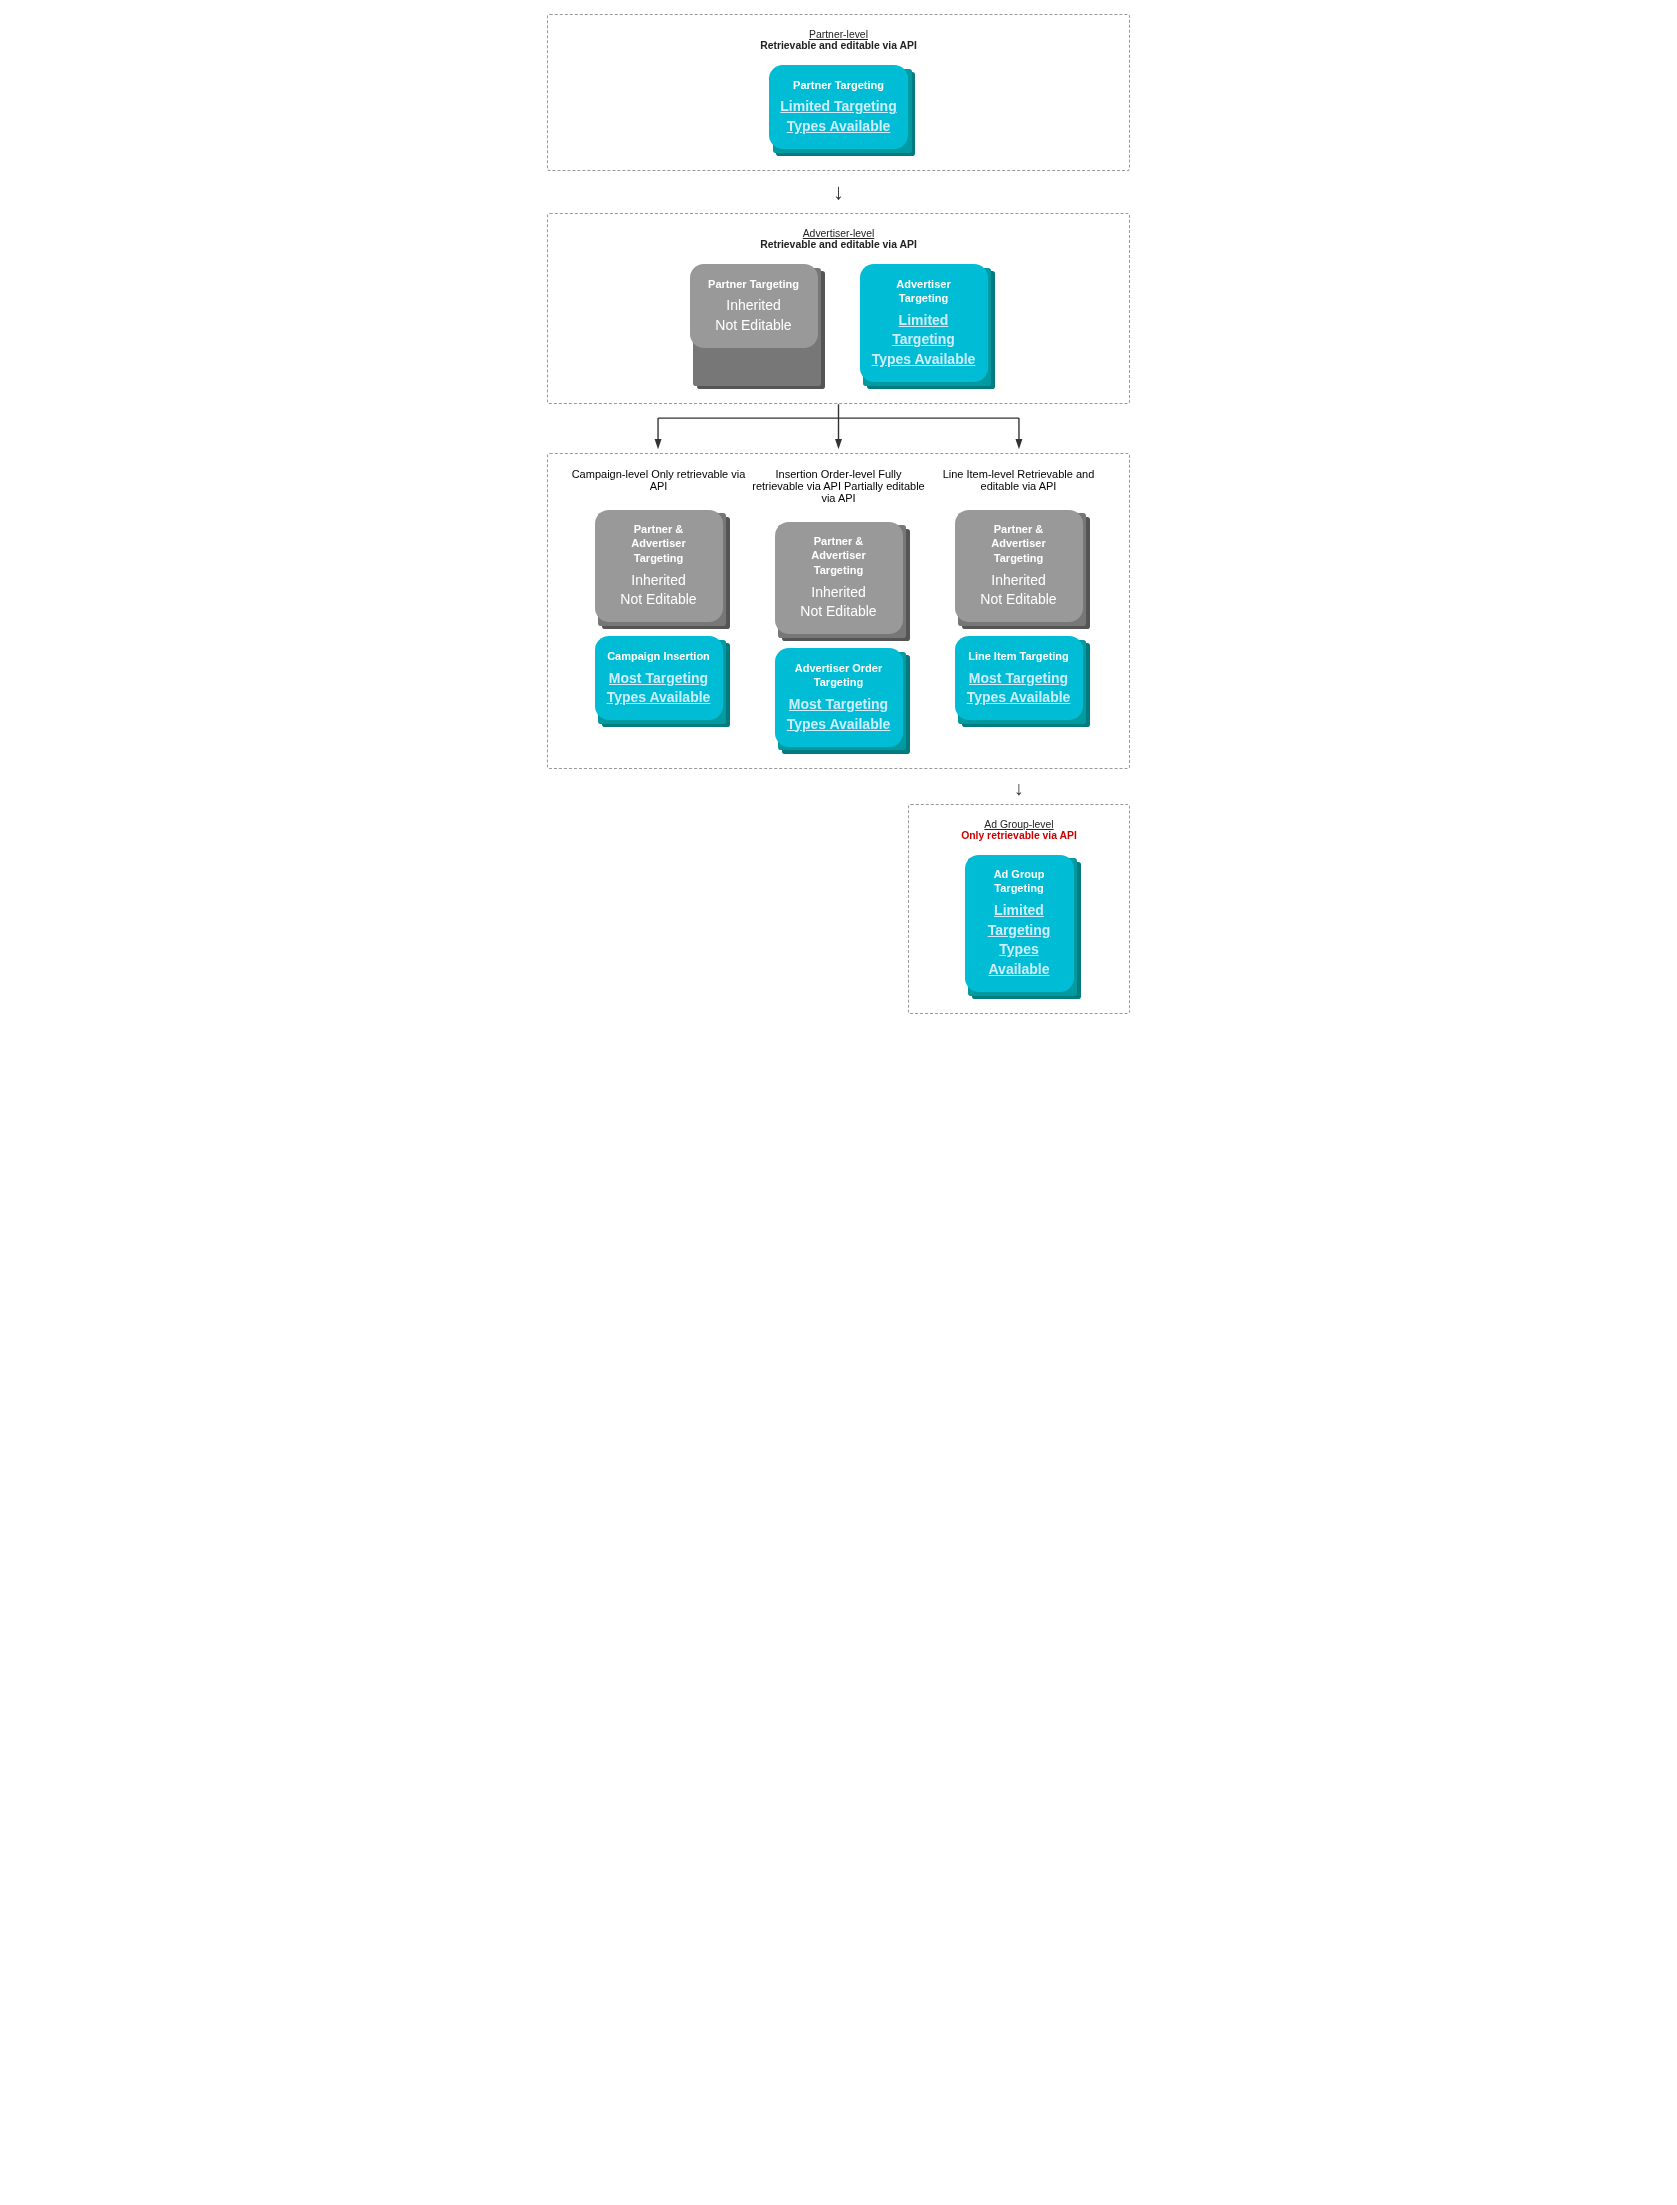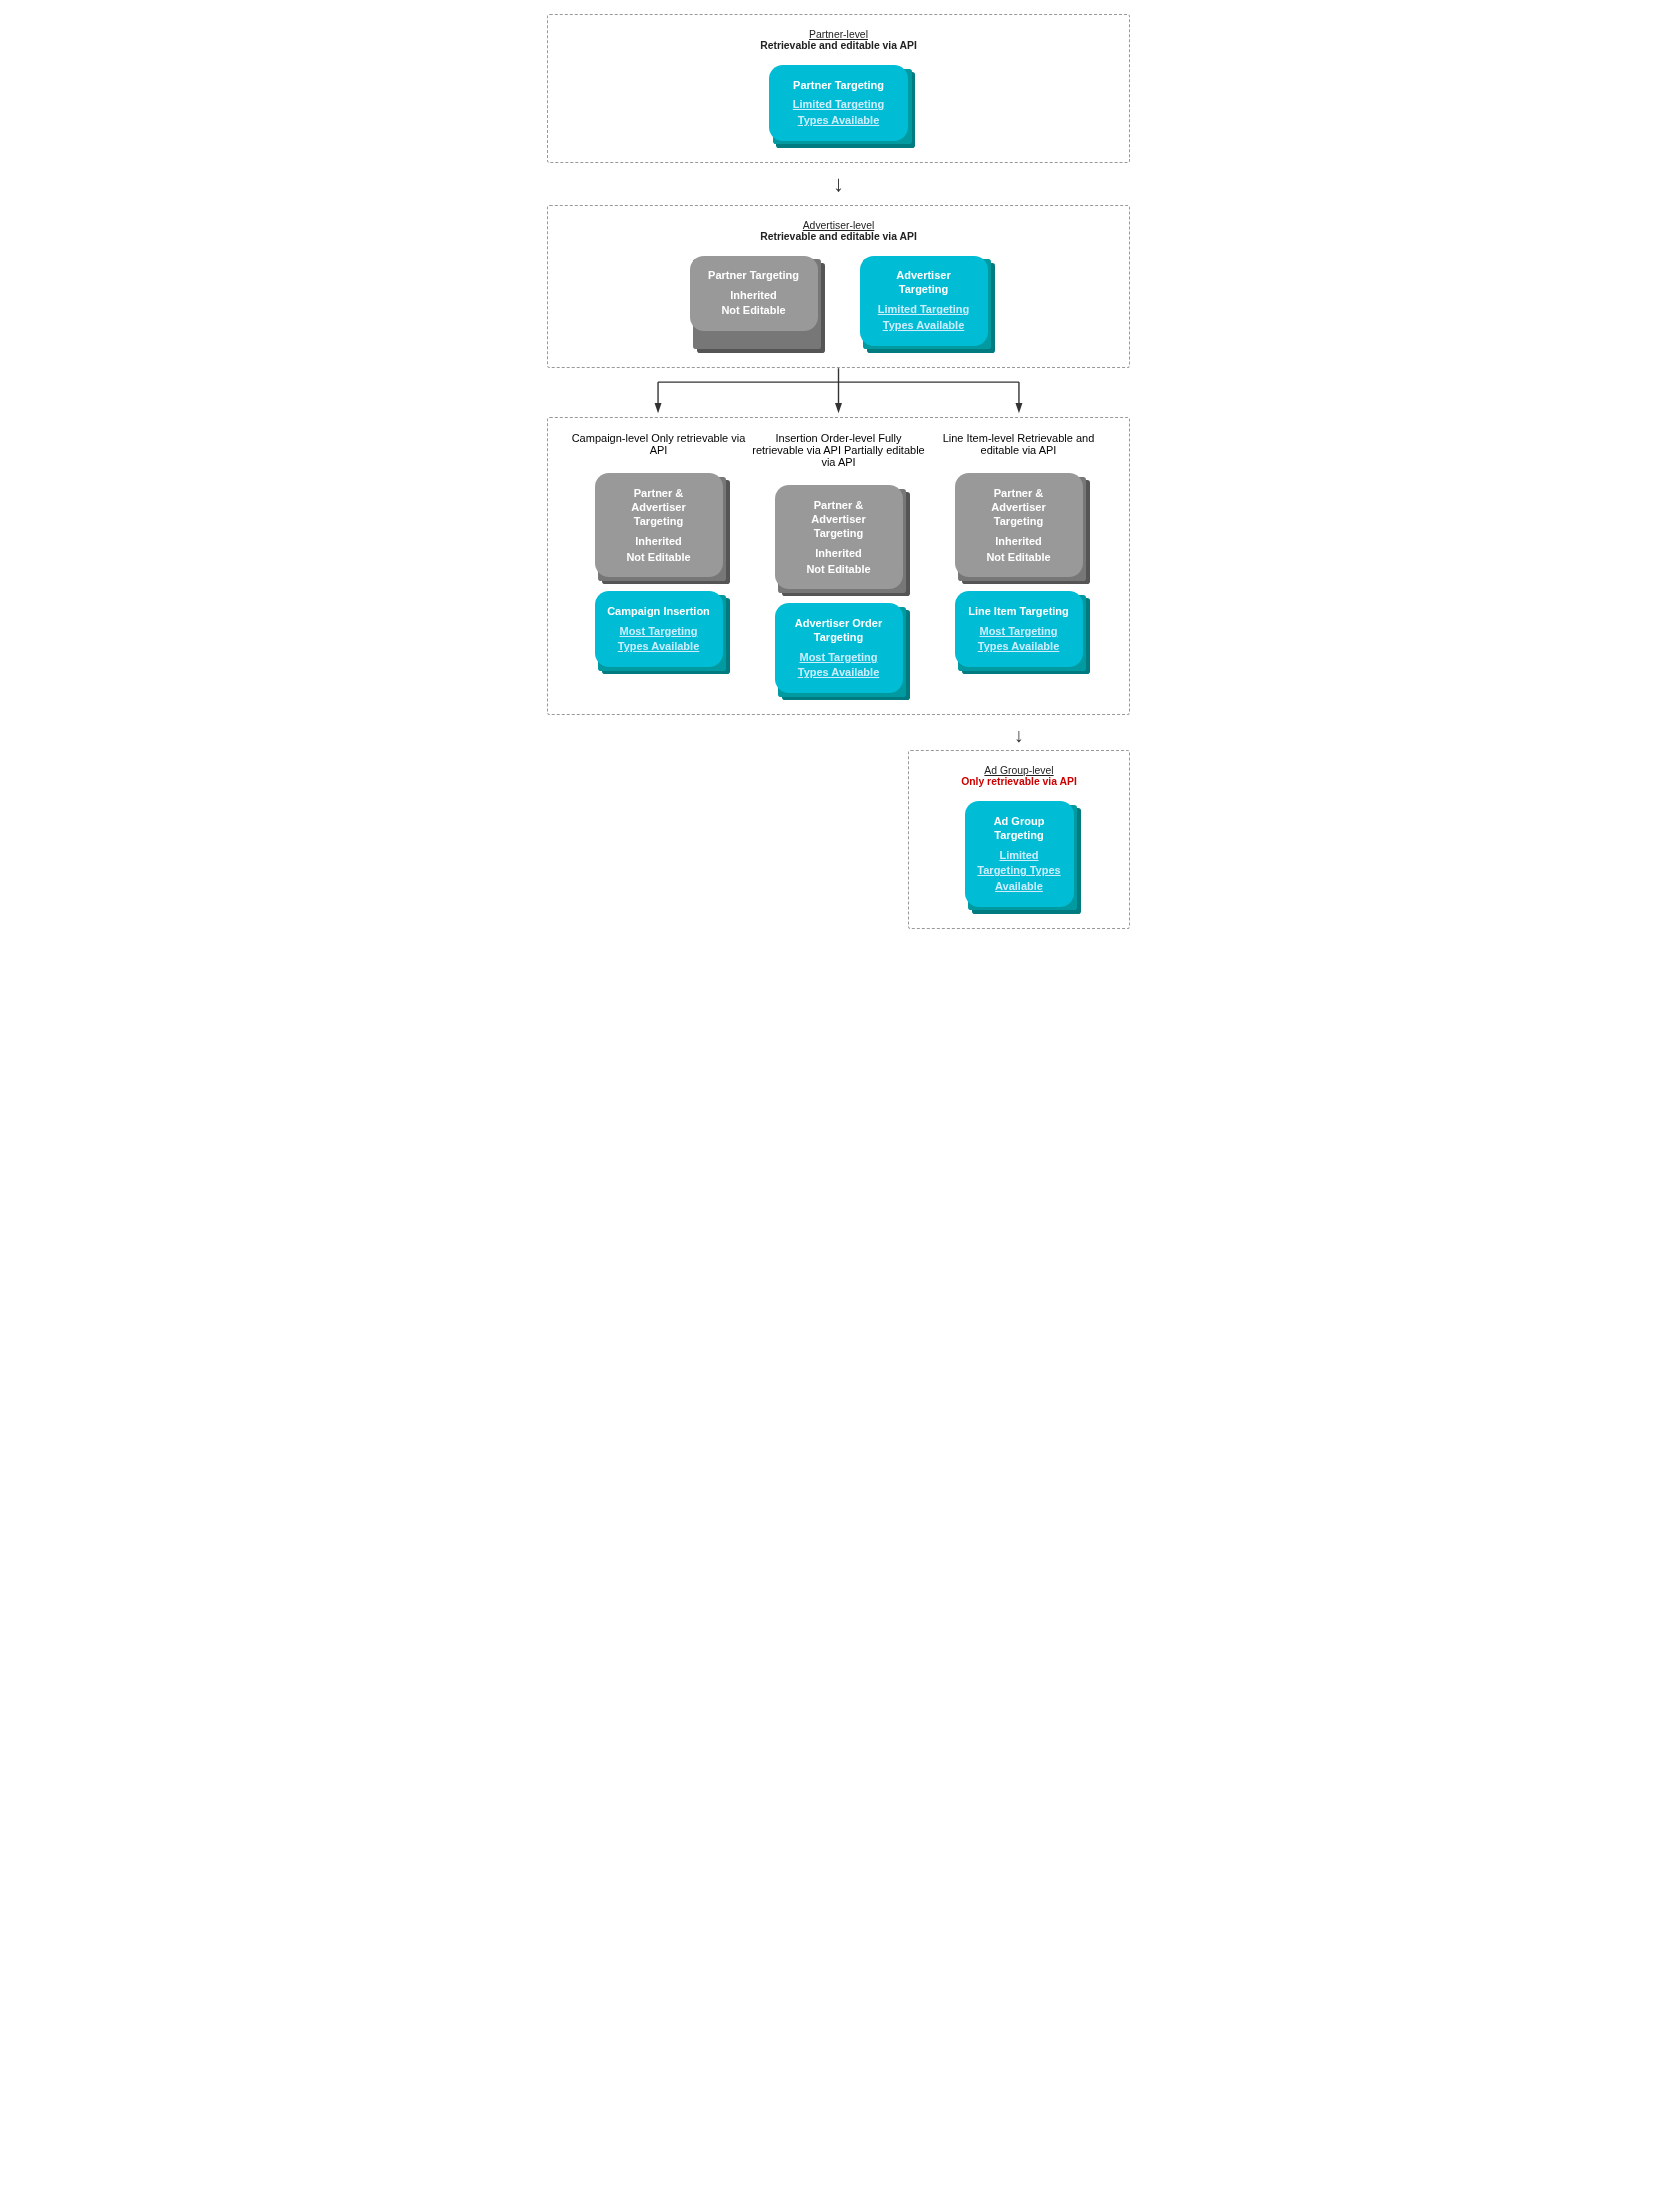--- a/index.html
+++ b/index.html
@@ -97,28 +97,28 @@
 
     .card-title {
       font-size: 11px;
       font-weight: bold;
       color: #fff;
       margin-bottom: 5.6px;
       line-height: 1.3;
     }
 
     .card-subtitle {
-      font-size: 11px;
-      font-weight: bold;
+      font-size: 14px;
+      font-weight: normal;
       color: #fff;
       line-height: 1.4;
     }
 
     .card-link {
-      font-size: 11px;
+      font-size: 14px;
       color: #00aacc;
       text-decoration: underline;
       font-weight: bold;
       line-height: 1.4;
       display: block;
     }
 
     .card-link-white {
       color: #cceeff;
     }

